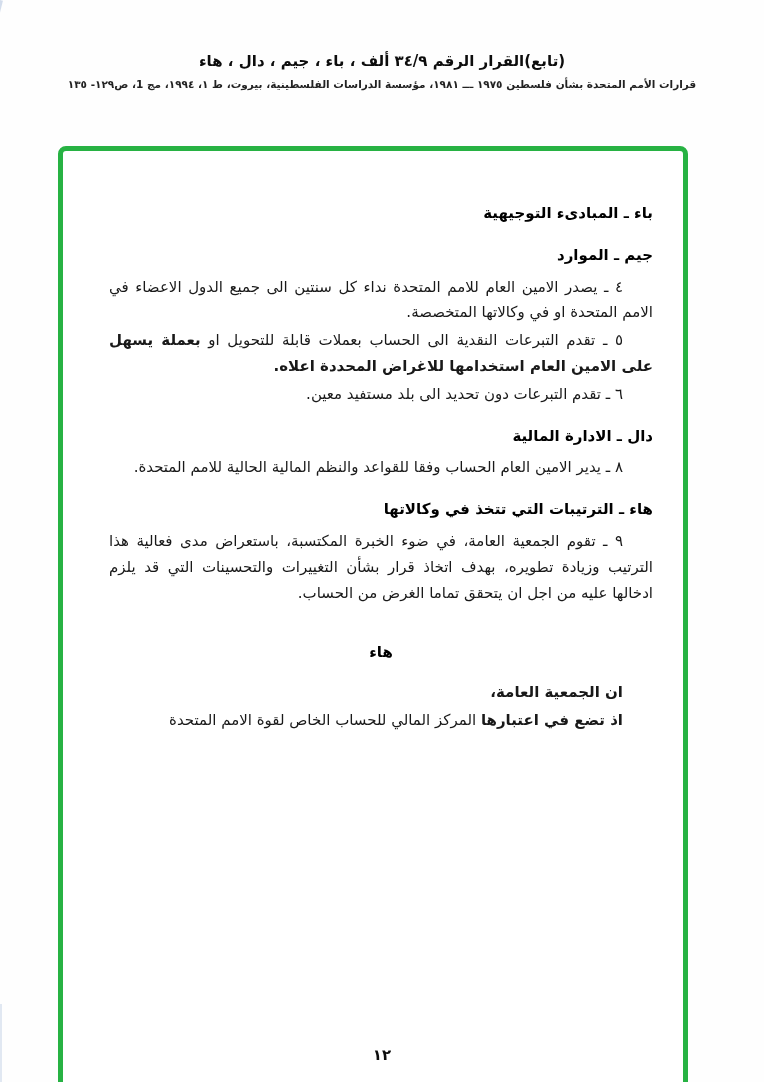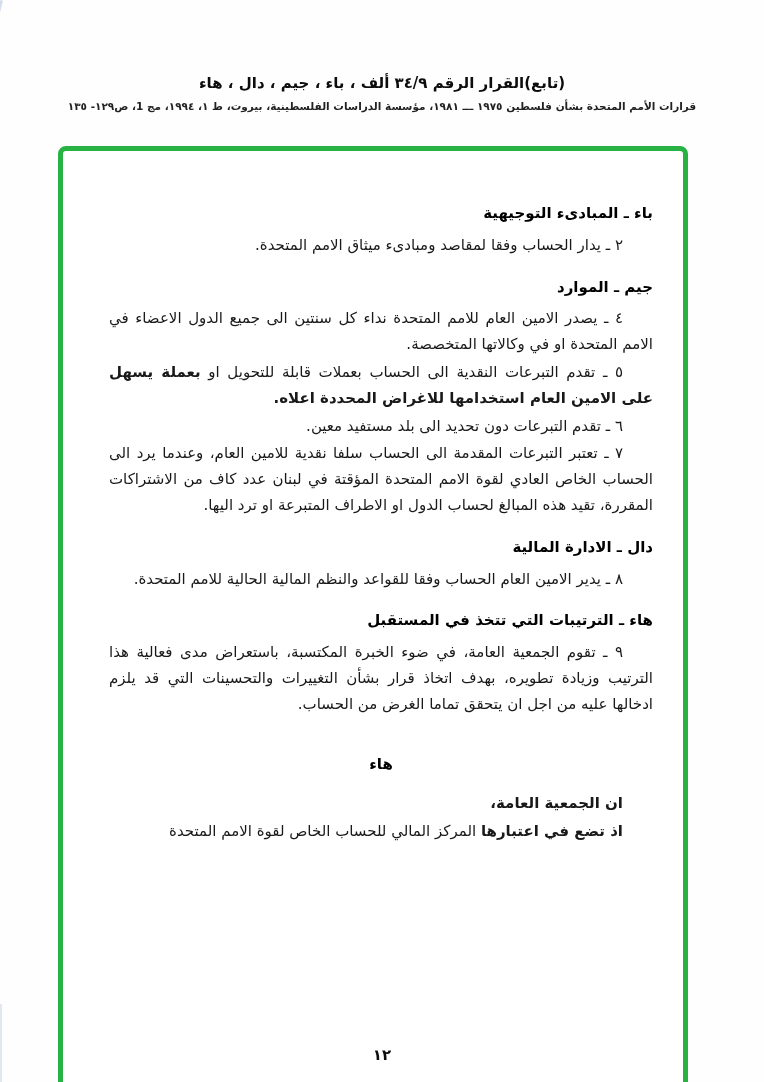--- a/index.html
+++ b/index.html
@@ -13,21 +13,21 @@
     font-family: "DejaVu Sans", sans-serif;
     color: #1b1b1b;
   }
   .page { position: absolute; inset: 0; }
 
   
   .scan-artifact { position: absolute; background: #9fb6d6; opacity: .45; }
   .scan-artifact.top-left { left: 0; top: 0; width: 3px; height: 40px; transform: rotate(14deg); transform-origin: top left; }
   .scan-artifact.bottom-left { left: 0; bottom: 0; width: 2px; height: 78px; opacity: .3; }
 
-  .doc-header { text-align: center; padding-top: 74px; direction: rtl; }
+  .doc-header { text-align: center; padding-top: 52px; direction: rtl; }
   .doc-title { font-size: 15px; font-weight: bold; color: #0d0d0d; letter-spacing: .2px; }
   .doc-source { font-size: 10.5px; font-weight: bold; color: #222; margin-top: 8px; }
 
   .green-box {
     position: absolute;
     left: 58px;
     top: 146px;
     width: 630px;
     height: 979px;
     border: 5px solid #27b243;
@@ -75,29 +75,27 @@
   <div class="scan-artifact bottom-left"></div>
 
   <header class="doc-header" dir="rtl">
     <div class="doc-title">(تابع)القرار الرقم ٣٤/٩ ألف ، باء ، جيم ، دال ، هاء</div>
     <div class="doc-source">قرارات الأمم المتحدة بشأن فلسطين ١٩٧٥ ـــ ١٩٨١، مؤسسة الدراسات الفلسطينية، بيروت، ط ١، ١٩٩٤، مج 1، ص١٢٩- ١٣٥</div>
   </header>
 
   <section class="green-box">
     <div class="doc-body" dir="rtl" id="doc-body">
         <h3 class="block heading">باء ـ المبادىء التوجيهية</h3>
-        <p class="block paragraph">٢ ـ يدار الحساب وفقا لمقاصد ومبادىء ميثاق الامم المتحدة.</p>
         <h3 class="block heading">جيم ـ الموارد</h3>
         <p class="block paragraph">٤ ـ يصدر الامين العام للامم المتحدة نداء كل سنتين الى جميع الدول الاعضاء في الامم المتحدة او في وكالاتها المتخصصة.</p>
         <p class="block paragraph"><span class="">٥ ـ تقدم التبرعات النقدية الى الحساب بعملات قابلة للتحويل او </span><span class="seg-bold">بعملة يسهل على الامين العام استخدامها للاغراض المحددة اعلاه.</span></p>
         <p class="block paragraph">٦ ـ تقدم التبرعات دون تحديد الى بلد مستفيد معين.</p>
-        <p class="block paragraph">٧ ـ تعتبر التبرعات المقدمة الى الحساب سلفا نقدية للامين العام، وعندما يرد الى الحساب الخاص العادي لقوة الامم المتحدة المؤقتة في لبنان عدد كاف من الاشتراكات المقررة، تقيد هذه المبالغ لحساب الدول او الاطراف المتبرعة او ترد اليها.</p>
         <h3 class="block heading">دال ـ الادارة المالية</h3>
         <p class="block paragraph">٨ ـ يدير الامين العام الحساب وفقا للقواعد والنظم المالية الحالية للامم المتحدة.</p>
-        <h3 class="block heading">هاء ـ الترتيبات التي تتخذ في المستقبل</h3>
+        <h3 class="block heading">هاء ـ الترتيبات التي تتخذ في وكالاتها</h3>
         <p class="block paragraph">٩ ـ تقوم الجمعية العامة، في ضوء الخبرة المكتسبة، باستعراض مدى فعالية هذا الترتيب وزيادة تطويره، بهدف اتخاذ قرار بشأن التغييرات والتحسينات التي قد يلزم ادخالها عليه من اجل ان يتحقق تماما الغرض من الحساب.</p>
         <h3 class="block heading align-center space-lg">هاء</h3>
         <p class="block paragraph bold">ان الجمعية العامة،</p>
         <p class="block paragraph"><span class="seg-bold">اذ تضع في اعتبارها</span><span class=""> المركز المالي للحساب الخاص لقوة الامم المتحدة</span></p>
       </div>
   </section>
 
   <footer class="page-footer">
     <span class="page-number">١٢</span>
   </footer>

